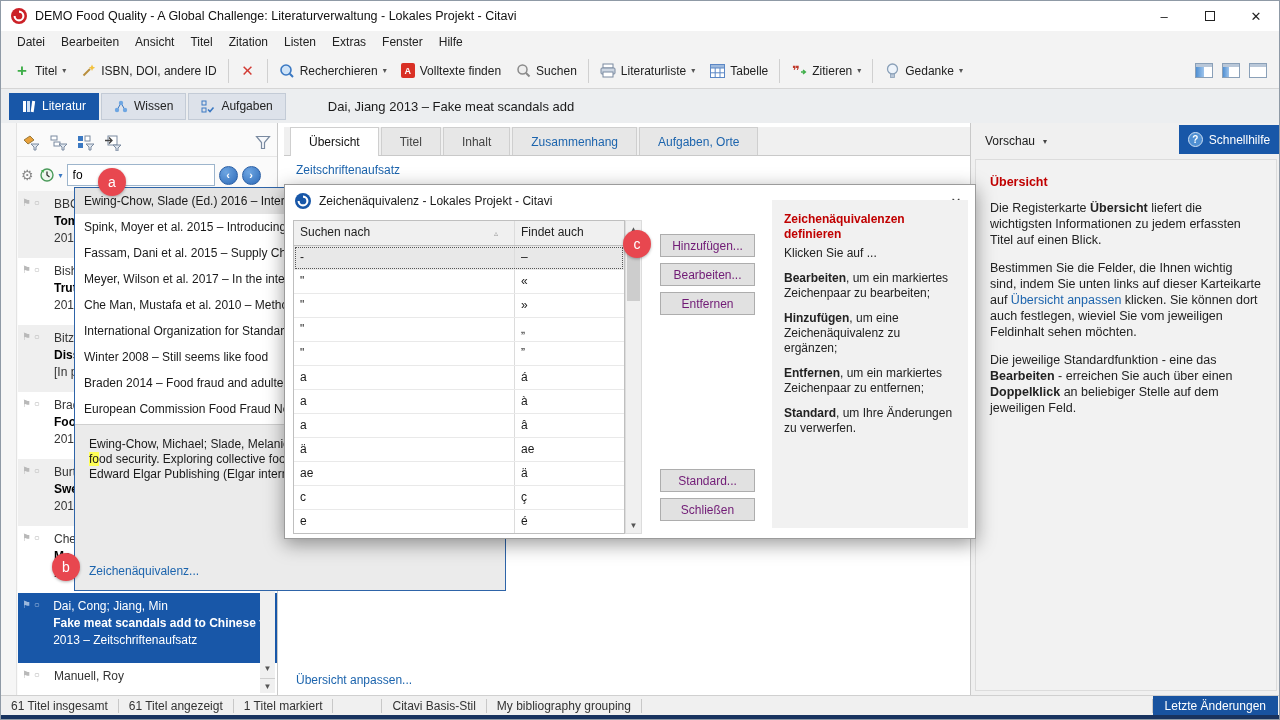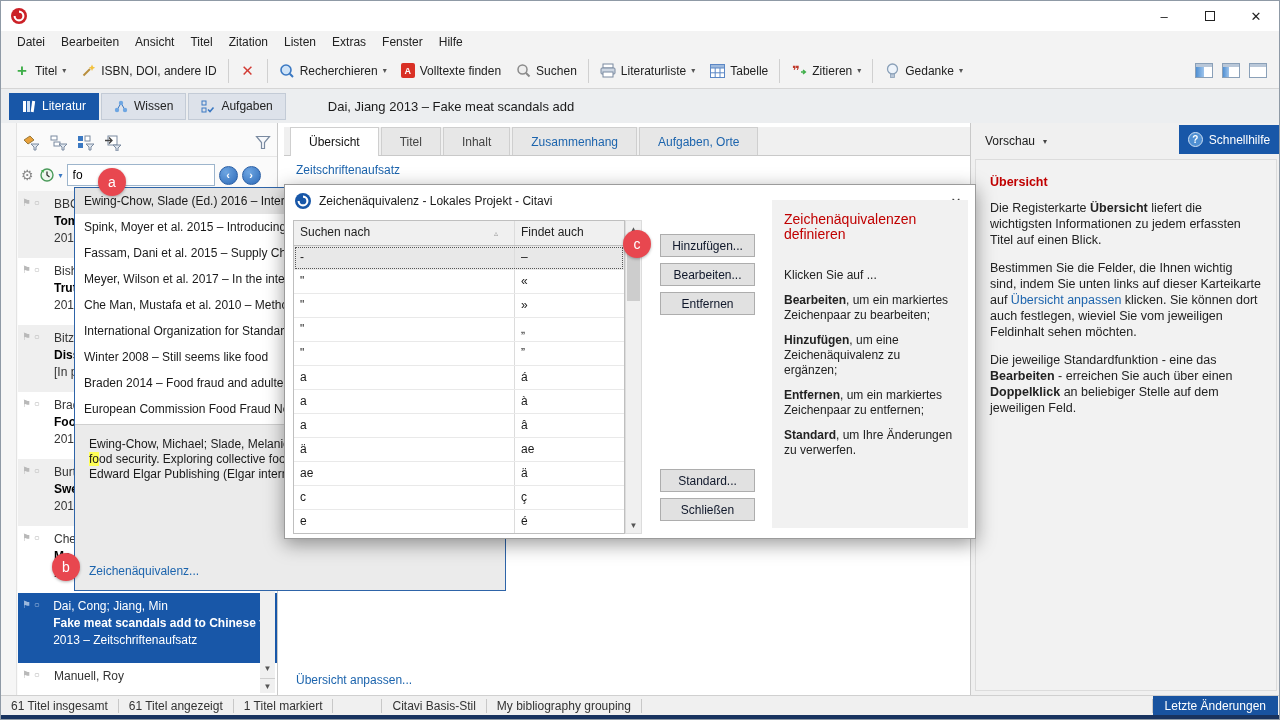--- a/index.html
+++ b/index.html
@@ -108,23 +108,23 @@
   .trow { display:flex; height:24px; line-height:23px; border-bottom:1px solid #e9e9e9; }
   .trow .c1 { width:221px; padding-left:6px; border-right:1px solid #dcdcdc; overflow:hidden; }
   .trow .c2 { width:109px; padding-left:6px; overflow:hidden; }
   .thead { height:25px; background:#f0f0f0; border-bottom:1px solid #bfbfbf; font-weight:normal; color:#222; position:relative; }
   .thead .sort { position:absolute; left:200px; top:1px; font-size:8px; color:#999; }
   .trow.sel { background:#e8e8e8; outline:1px dotted #555; outline-offset:-2px; }
   #dlg-scroll { position:absolute; left:340px; top:35px; width:17px; height:314px; background:#f0f0f0; border:1px solid #dcdcdc; }
   #dlg-scroll .arr { position:absolute; left:0; width:15px; height:16px; display:flex; align-items:center; justify-content:center; font-size:8px; color:#555; }
   #dlg-scroll .up { top:0; } #dlg-scroll .dn { bottom:0; }
   #dlg-scroll .thumb { position:absolute; left:1px; top:18px; width:13px; height:62px; background:#cdcdcd; }
-  .dlg-btn { position:absolute; left:375px; width:95px; height:23px; background:#e1e1e1; border:1px solid #adadad; display:flex; align-items:center; justify-content:center; color:#0f172a; }
+  .dlg-btn { position:absolute; left:375px; width:95px; height:23px; background:#e1e1e1; border:1px solid #adadad; display:flex; align-items:center; justify-content:center; color:#701a75; }
   #dlg-help { position:absolute; left:487px; top:15px; width:196px; height:328px; background:#f1f1f1; padding:12px 12px; line-height:15px; color:#222; }
-  #dlg-help h4 { color:#c00000; font-weight:normal; font-size:14px; margin-bottom:26px; line-height:15px; }
+  #dlg-help h4 { color:#c00000; font-weight:bold; font-size:12px; margin-bottom:4px; line-height:15px; }
   #dlg-help p { margin-bottom:10px; }
   #dlg-help .b { font-weight:bold; }
 
   
   .badge { position:absolute; width:28px; height:28px; border-radius:50%; background:#e8474f; color:#fff; font-size:14px; display:flex; align-items:center; justify-content:center; z-index:40; box-shadow:0 1px 3px rgba(0,0,0,.3); }
   #badge-a { left:97px; top:167px; }
   #badge-b { left:51px; top:552px; }
   #badge-c { left:622px; top:229px; }
 
   svg { display:block; }
@@ -134,20 +134,21 @@
 
 <div id="window">
 
   <div id="titlebar">
     <span class="icon16">
       <svg width="16" height="16" viewBox="0 0 16 16">
           <circle cx="8" cy="8" r="8" fill="#cc2127"></circle>
           <path d="M8 3.6 a4.4 4.4 0 1 1 -4.4 4.4" stroke="#fff" stroke-width="2.1" fill="none"></path>
         </svg>
     </span>
+    <span class="ttl">DEMO Food Quality - A Global Challenge: Literaturverwaltung - Lokales Projekt - Citavi</span>
     <div id="wincontrols">
       <span>–</span>
       <span>
           <i class="max-box"></i>
         </span>
       <span>✕</span>
     </div>
   </div>
 
   <div id="menubar">

